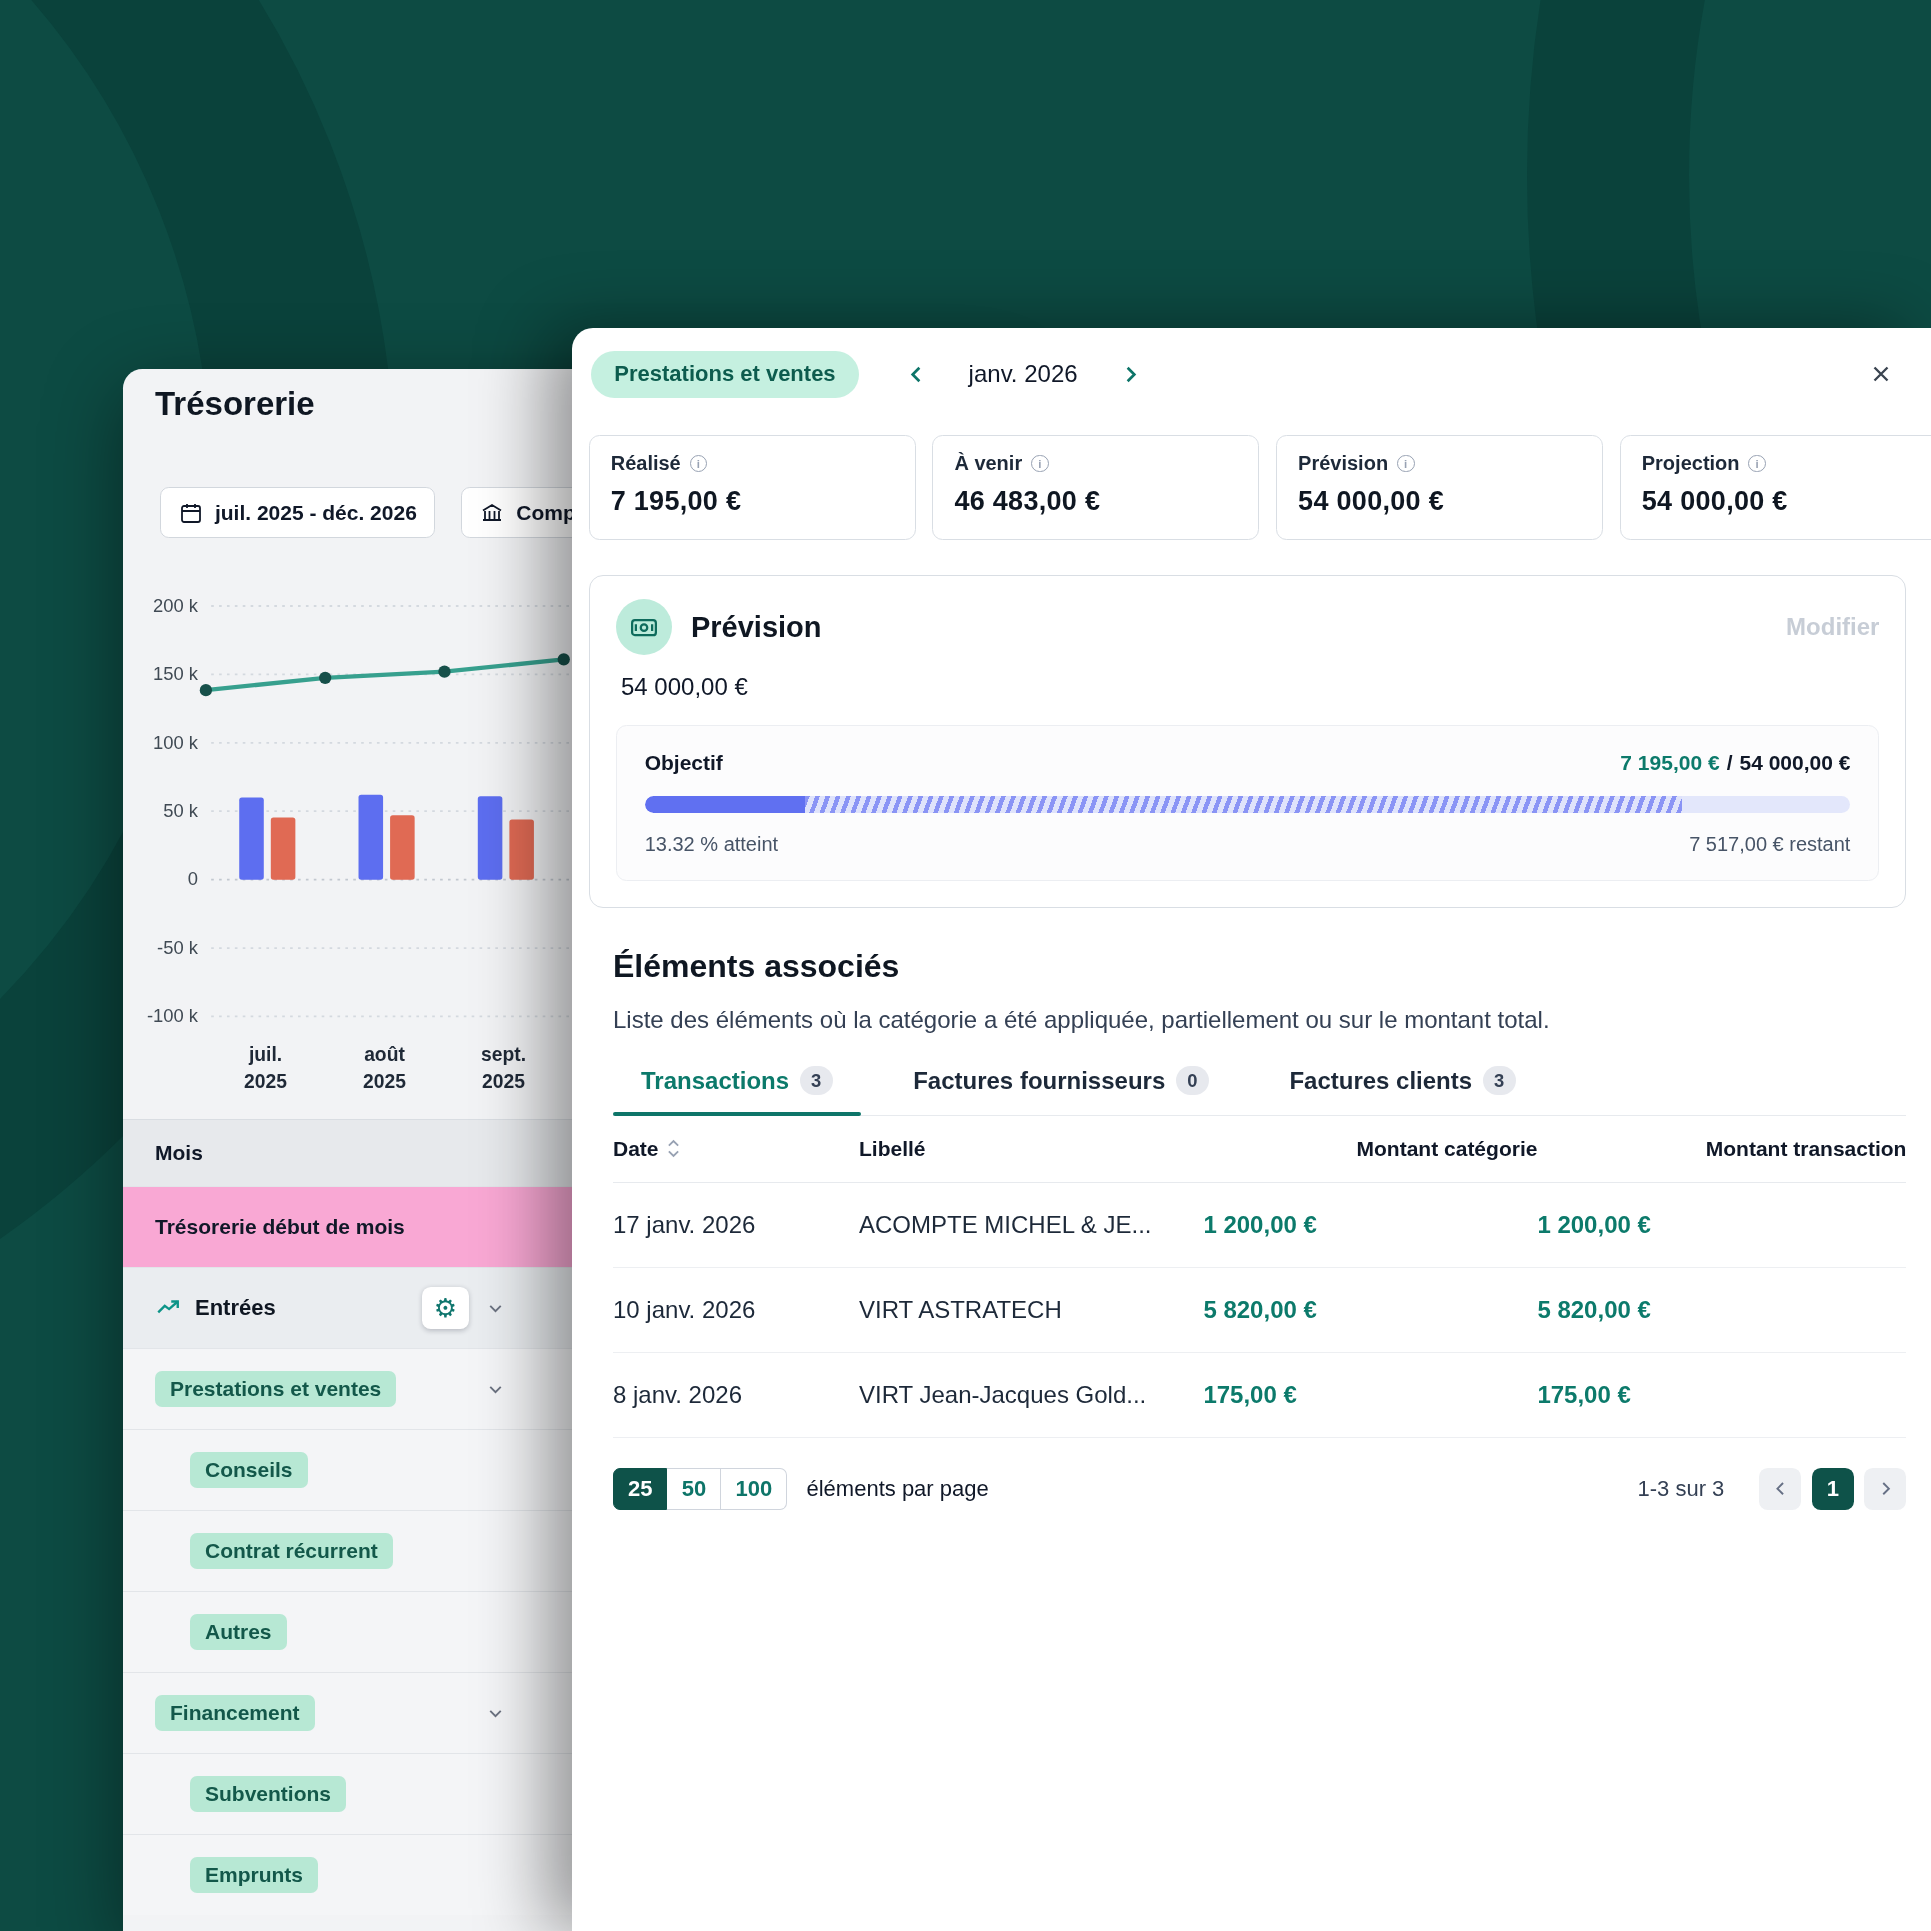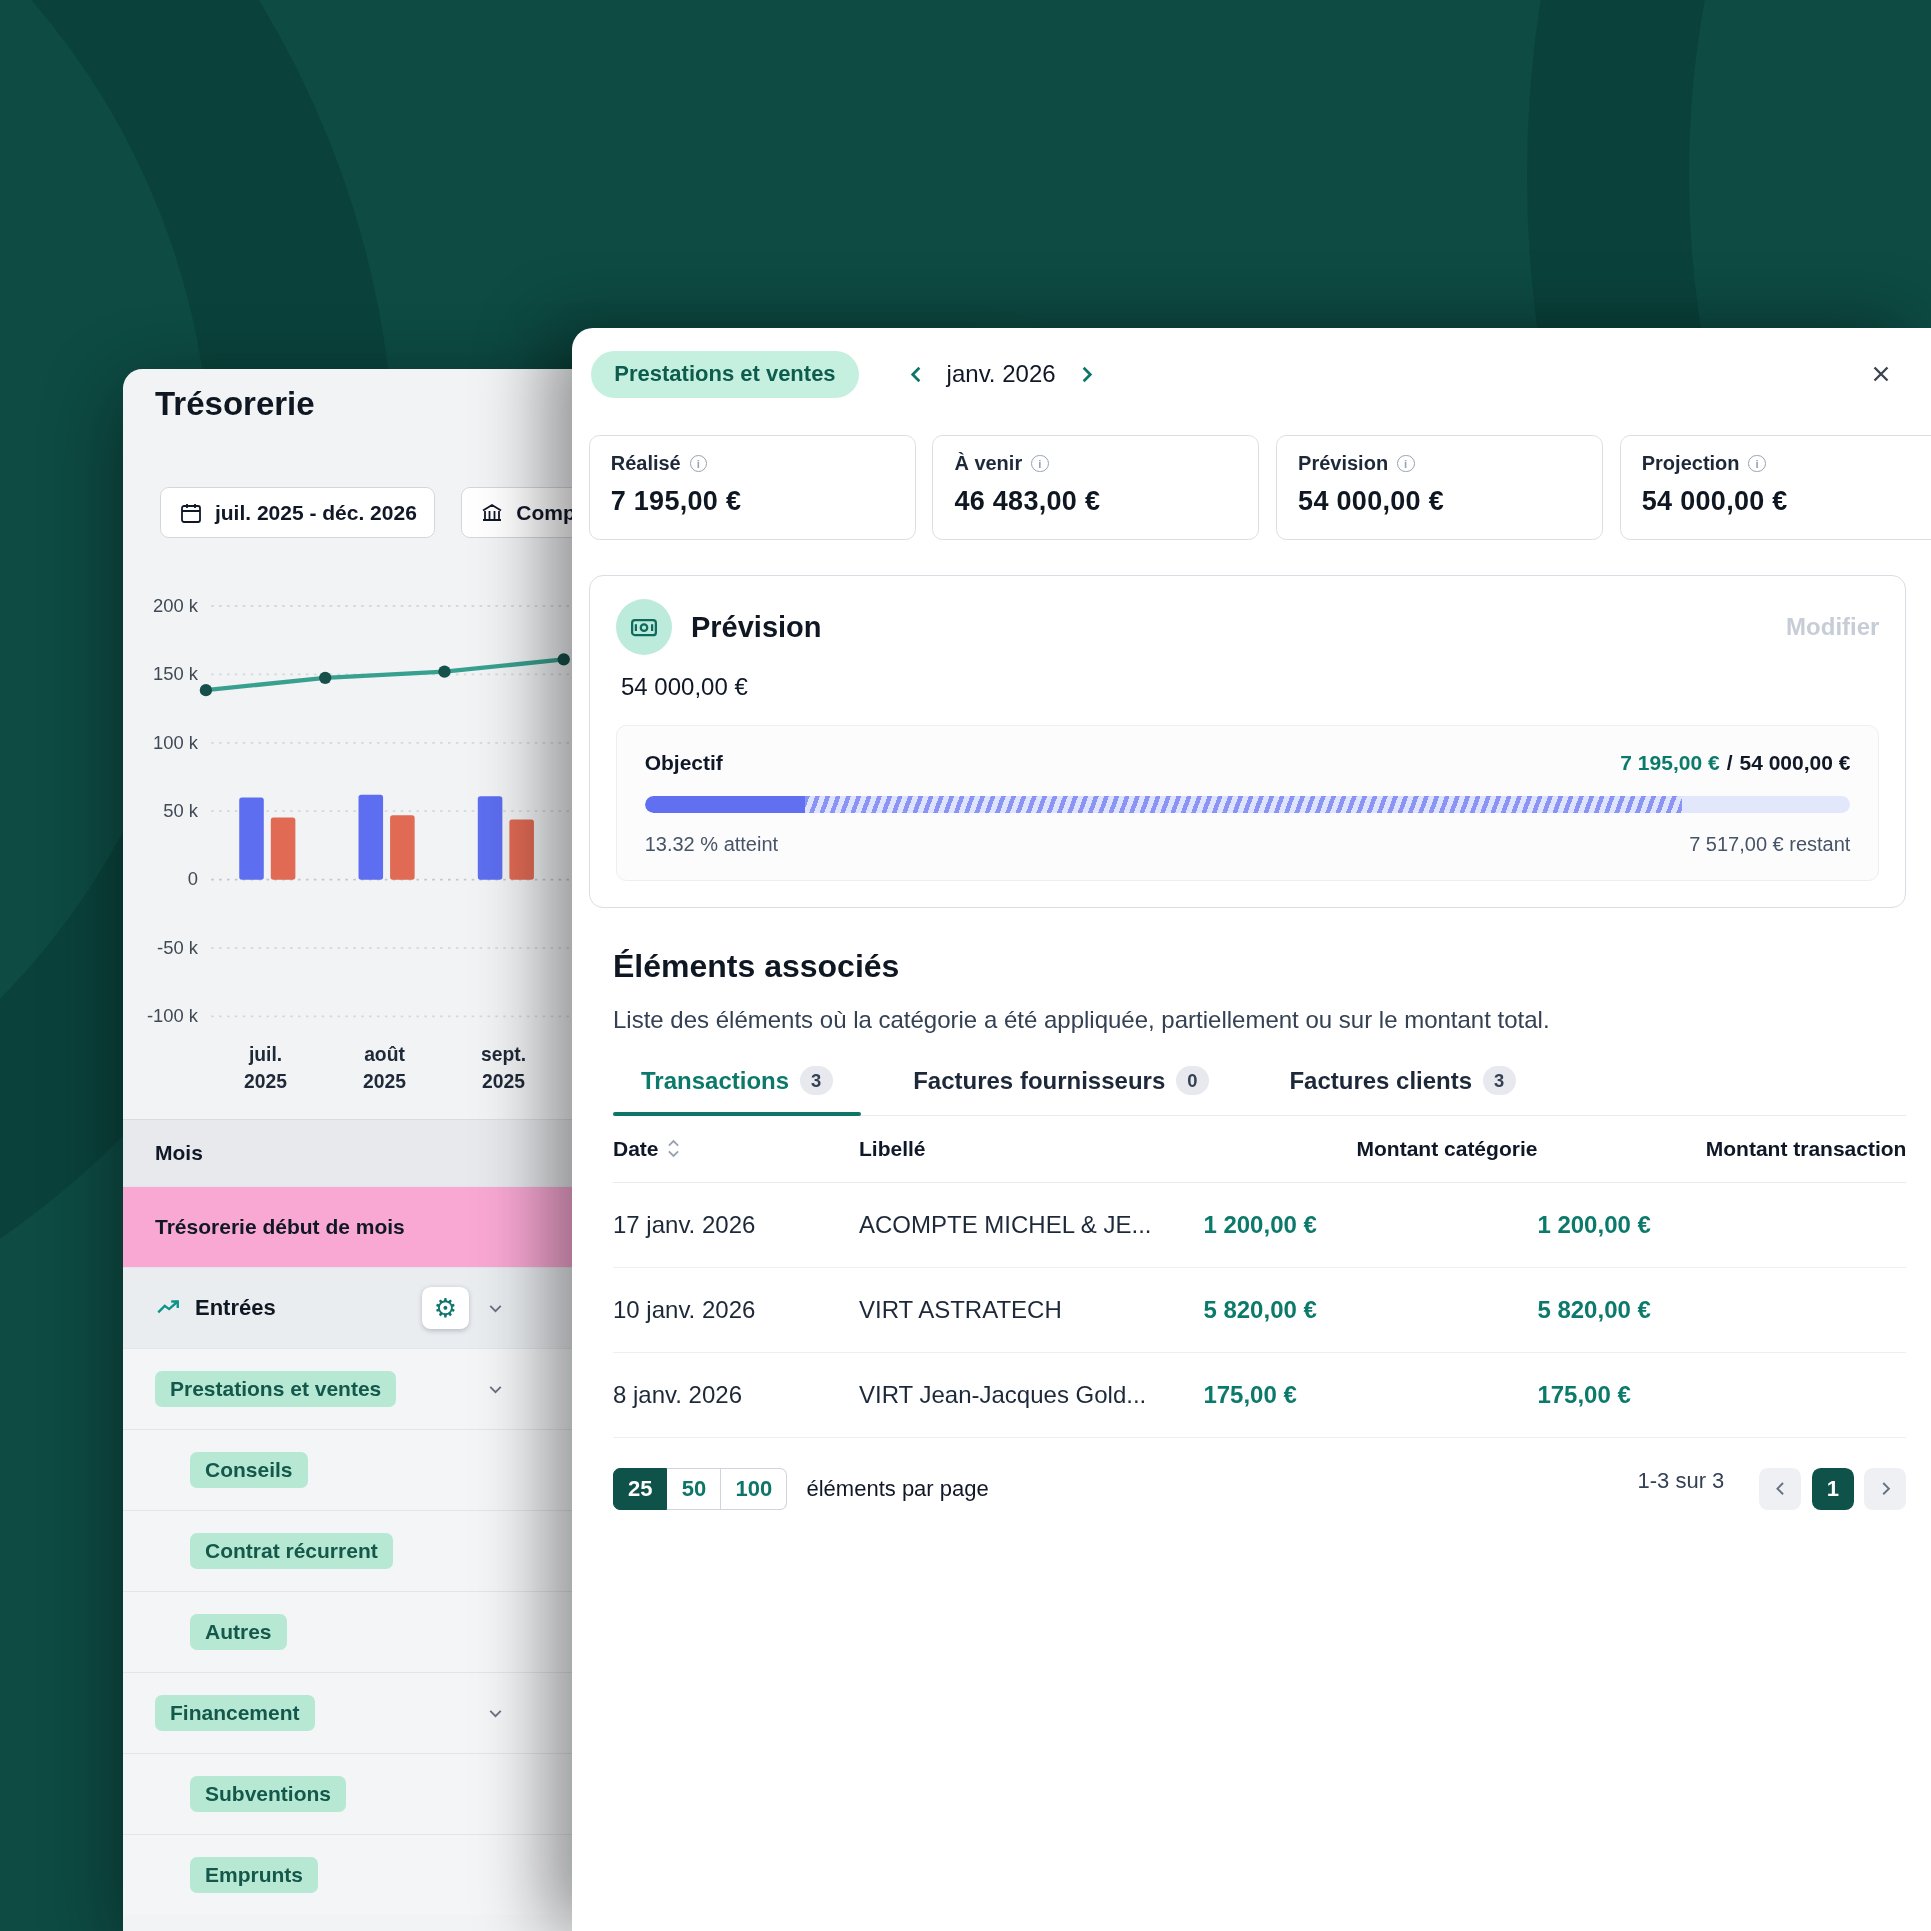--- a/index.html
+++ b/index.html
@@ -41,21 +41,21 @@
   .sub .col1{padding-left:35px}
   .pill-chev{margin-left:auto;display:flex}
 
   
   .panel{position:absolute;left:572px;top:328px;right:0;bottom:0;background:#fff;border-radius:21px 0 0 0;
     box-shadow:-26px 0 70px rgba(0,0,0,.4);overflow:hidden;z-index:5}
   .p-head{display:flex;align-items:center;height:84px;padding:8.8px 32px 0 19.3px}
   .cat-badge{background:#c5f0e0;color:#0d5c4e;font-weight:700;font-size:22px;padding:10.5px 23px;border-radius:877px}
   .nav-chev{background:none;border:none;display:flex;align-items:center;padding:7px}
   .nav-prev{margin-left:39px}
-  .month{font-size:24px;color:#101828;margin:0 12px;font-weight:500}
+  .month{font-size:24px;color:#101828;margin:0 34px;font-weight:500}
   .close-btn{margin-left:auto;background:none;border:none;display:flex;padding:5.3px}
 
   .stats{display:flex;gap:16.7px;padding:23px 0 0 16.7px}
   .stat-card{flex:0 0 327px;height:105px;border:1.8px solid #d9dee4;border-radius:10.5px;padding:16px 21px;background:#fff}
   .stat-label{display:flex;align-items:center;gap:8.8px;font-size:20px;font-weight:700;color:#1d2939}
   .info{display:inline-flex;width:17.6px;height:17.6px;border:1.8px solid #98a2b3;border-radius:50%;
     align-items:center;justify-content:center;color:#98a2b3;font-size:11.4px;font-weight:700}
   .info::after{content:"i"}
   .stat-value{font-size:27px;font-weight:700;color:#0f1722;margin-top:10.5px;letter-spacing:0.3px}
 
@@ -95,21 +95,21 @@
 
   .pager{display:flex;align-items:center;margin-top:30px}
   .sizes{display:flex}
   .size-btn{min-width:54px;height:42px;padding:0 14px;display:flex;align-items:center;justify-content:center;
     font-size:22px;font-weight:700;border:1.8px solid #d0d5dd;background:#fff;color:#0e7569}
   .size-btn + .size-btn{border-left:none}
   .size-btn:first-child{border-radius:7px 0 0 7px}
   .size-btn:last-child{border-radius:0 7px 7px 0}
   .size-btn.active{background:#0e5249;border-color:#0e5249;color:#fff}
   .per-page{font-size:22px;color:#101828;margin-left:19.3px}
-  .pager-right{margin-left:auto;display:flex;gap:10.5px}
+  .pager-right{margin-left:auto;display:flex;align-items:center;gap:10.5px}
   .range{font-size:22px;color:#344054;margin-right:24.6px}
   .pg-btn{width:42px;height:42px;border-radius:8.8px;display:flex;align-items:center;justify-content:center;border:none;background:#eef0f3}
   .pg-num{background:#0e5249;color:#fff;font-size:22px;font-weight:700}
 </style>
 </head>
 <body>
 
 <div class="ring ring1"></div>
 <div class="ring ring2"></div>
 

